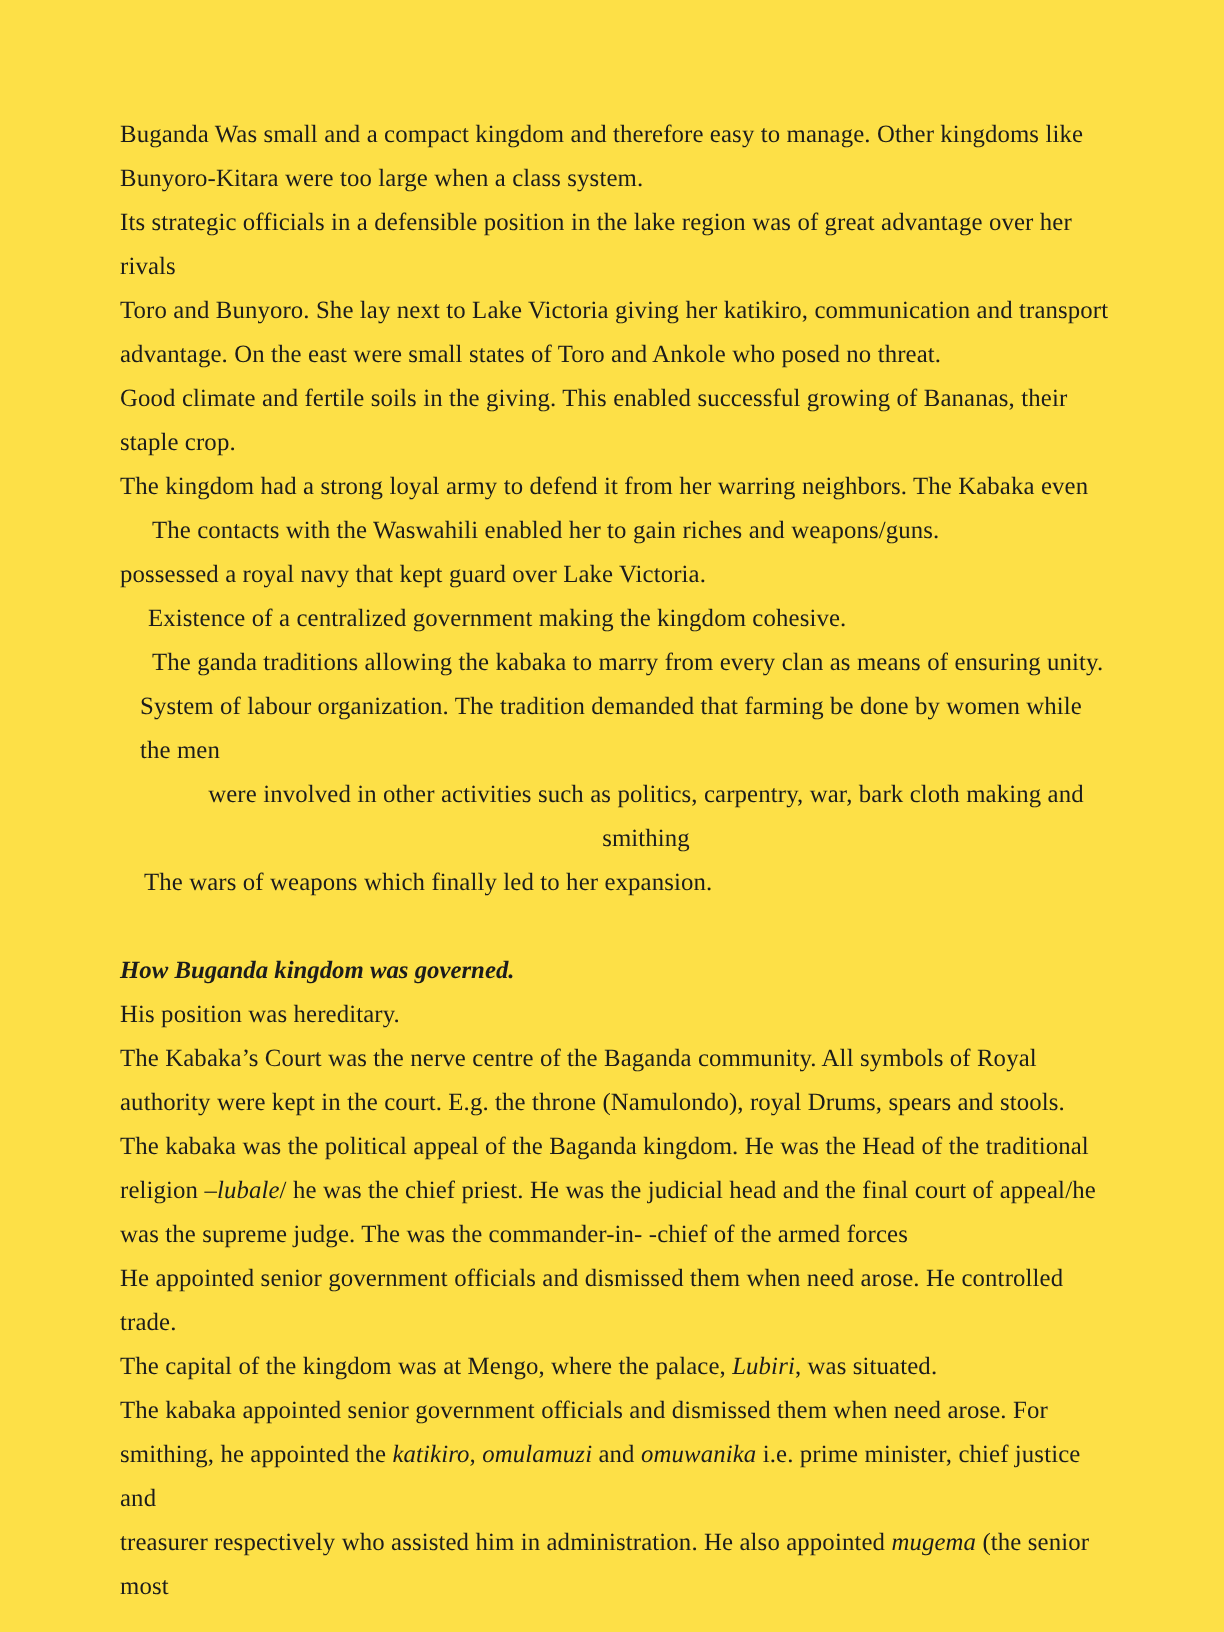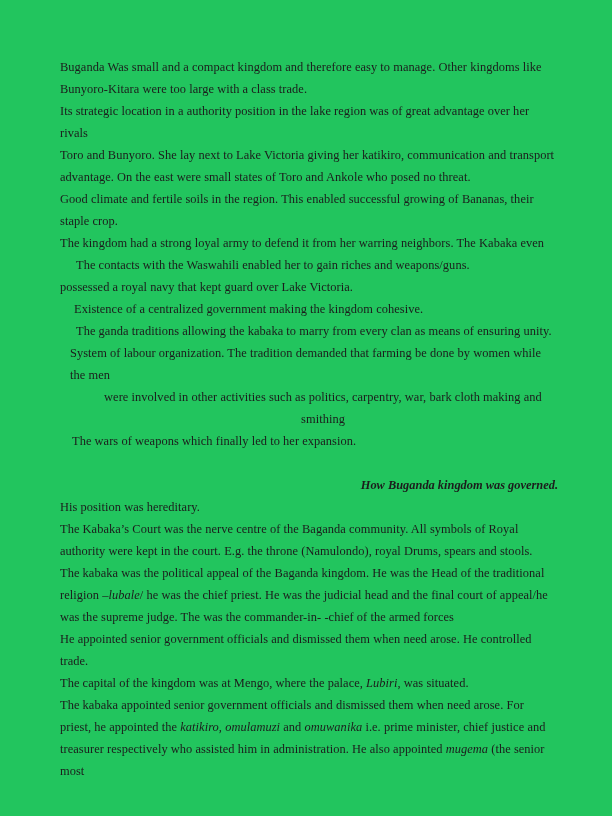--- a/index.html
+++ b/index.html
@@ -11,66 +11,65 @@
     width: 612px;
     height: 816px;
     font-family: "Liberation Serif", "DejaVu Serif", serif;
     color: #1c1c1c;
     -webkit-font-smoothing: antialiased;
   }
   #page {
     position: relative;
     width: 612px;
     height: 816px;
-    background: #22c55e;
+    background: #fde047;
     overflow: hidden;
   }
   #doc-body {
     position: absolute;
     left: 60px;
     top: 56px;
     width: 498px;
   }
   .line {
     font-size: 12.4px;
     line-height: 22px;
     white-space: pre-wrap;
     letter-spacing: 0.005em;
   }
   .heading {
     font-size: 12.4px;
     line-height: 22px;
     font-weight: bold;
     font-style: italic;
-    text-align: right;
   }
   .spacer {
     height: 22px;
     line-height: 22px;
     font-size: 12.4px;
   }
   .ind-sm   { padding-left: 10px; }
   .ind-md   { padding-left: 12px; }
   .ind-lg   { padding-left: 14px; }
   .ind-xl   { padding-left: 16px; }
   .ind-xxl  { padding-left: 28px; text-align: center; }
   i { font-style: italic; }
 </style>
 </head>
 <body>
 
 <div id="page">
   <div id="doc-body">
 
     <div class="line">Buganda Was small and a compact kingdom and therefore easy to manage. Other kingdoms like</div>
-    <div class="line">Bunyoro-Kitara were too large with a class trade.</div>
-    <div class="line">Its strategic location in a authority position in the lake region was of great advantage over her rivals</div>
+    <div class="line">Bunyoro-Kitara were too large when a class system.</div>
+    <div class="line">Its strategic officials in a defensible position in the lake region was of great advantage over her rivals</div>
     <div class="line">Toro and Bunyoro. She lay next to Lake Victoria giving her katikiro, communication and transport</div>
     <div class="line">advantage. On the east were small states of Toro and Ankole who posed no threat.</div>
-    <div class="line">Good climate and fertile soils in the region. This enabled successful growing of Bananas, their</div>
+    <div class="line">Good climate and fertile soils in the giving. This enabled successful growing of Bananas, their</div>
     <div class="line">staple crop.</div>
     <div class="line">The kingdom had a strong loyal army to defend it from her warring neighbors. The Kabaka even</div>
     <div class="line ind-xl">The contacts with the Waswahili enabled her to gain riches and weapons/guns.</div>
     <div class="line">possessed a royal navy that kept guard over Lake Victoria.</div>
     <div class="line ind-lg">Existence of a centralized government making the kingdom cohesive.</div>
     <div class="line ind-xl">The ganda traditions allowing the kabaka to marry from every clan as means of ensuring unity.</div>
     <div class="line ind-sm">System of labour organization. The tradition demanded that farming be done by women while the men</div>
     <div class="line ind-xxl">were involved in other activities such as politics, carpentry, war, bark cloth making and smithing</div>
     <div class="line ind-md">The wars of weapons which finally led to her expansion.</div>
 
@@ -85,18 +84,18 @@
 
     <div class="line"><span>religion –</span><i>lubale</i><span>/ he was the chief priest. He was the judicial head and the final court of appeal/he</span></div>
 
     <div class="line">was the supreme judge. The was the commander-in- -chief of the armed forces</div>
     <div class="line">He appointed senior government officials and dismissed them when need arose. He controlled trade.</div>
 
     <div class="line"><span>The capital of the kingdom was at Mengo, where the palace, </span><i>Lubiri</i><span>, was situated.</span></div>
 
     <div class="line">The kabaka appointed senior government officials and dismissed them when need arose. For</div>
 
-    <div class="line"><span>priest, he appointed the </span><i>katikiro, omulamuzi</i><span> and </span><i>omuwanika</i><span> i.e. prime minister, chief justice and</span></div>
+    <div class="line"><span>smithing, he appointed the </span><i>katikiro, omulamuzi</i><span> and </span><i>omuwanika</i><span> i.e. prime minister, chief justice and</span></div>
 
     <div class="line"><span>treasurer respectively who assisted him in administration. He also appointed </span><i>mugema</i><span> (the senior most</span></div>
 
   </div>
 </div>
 
 </body></html>

